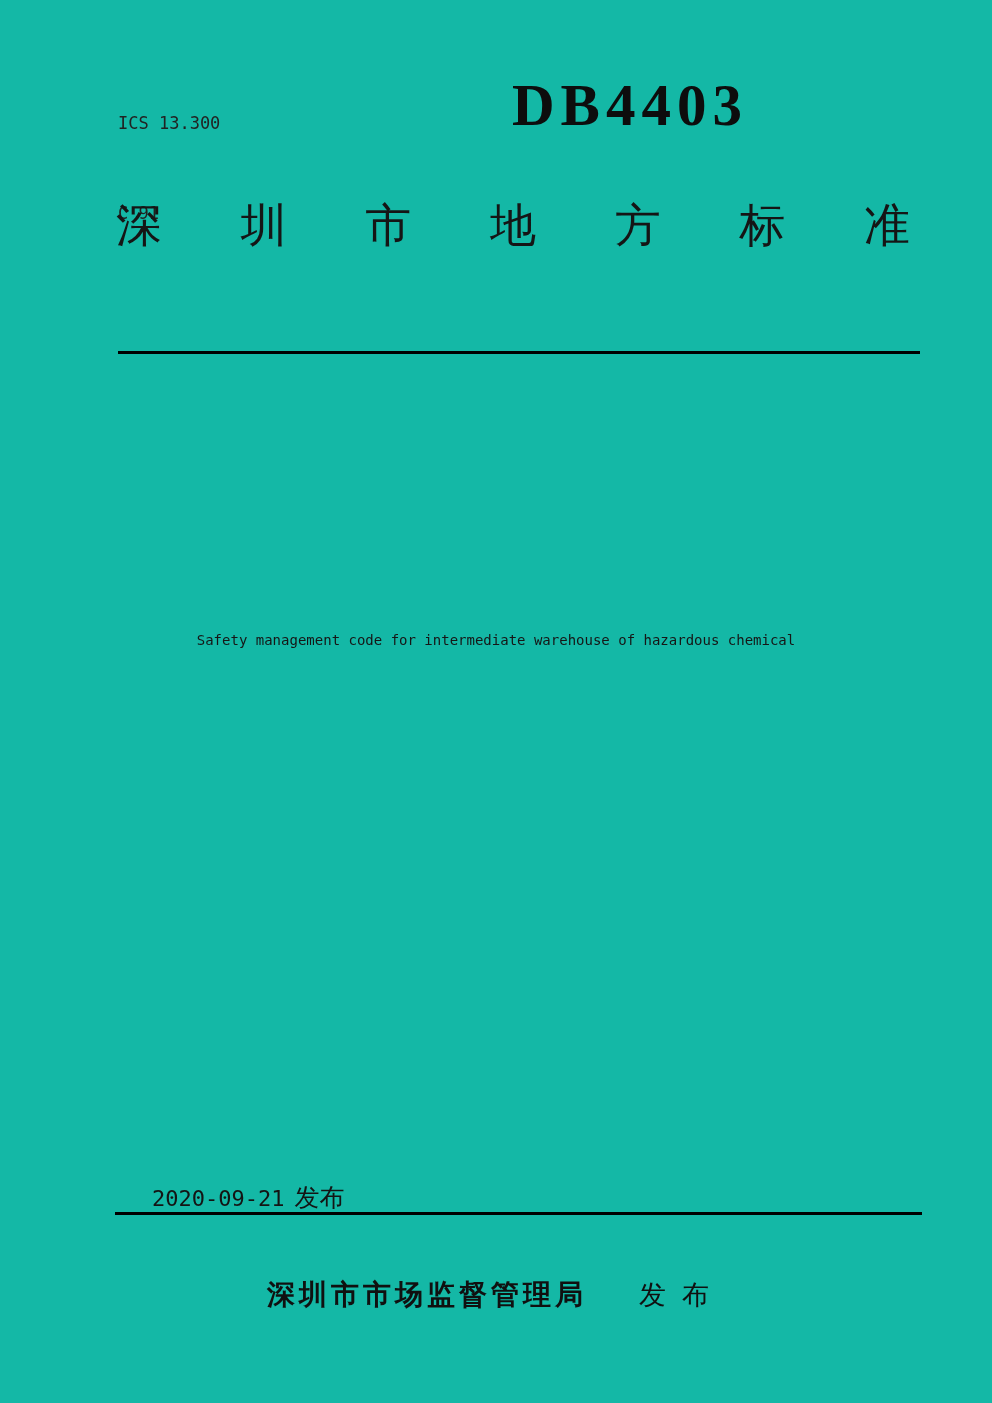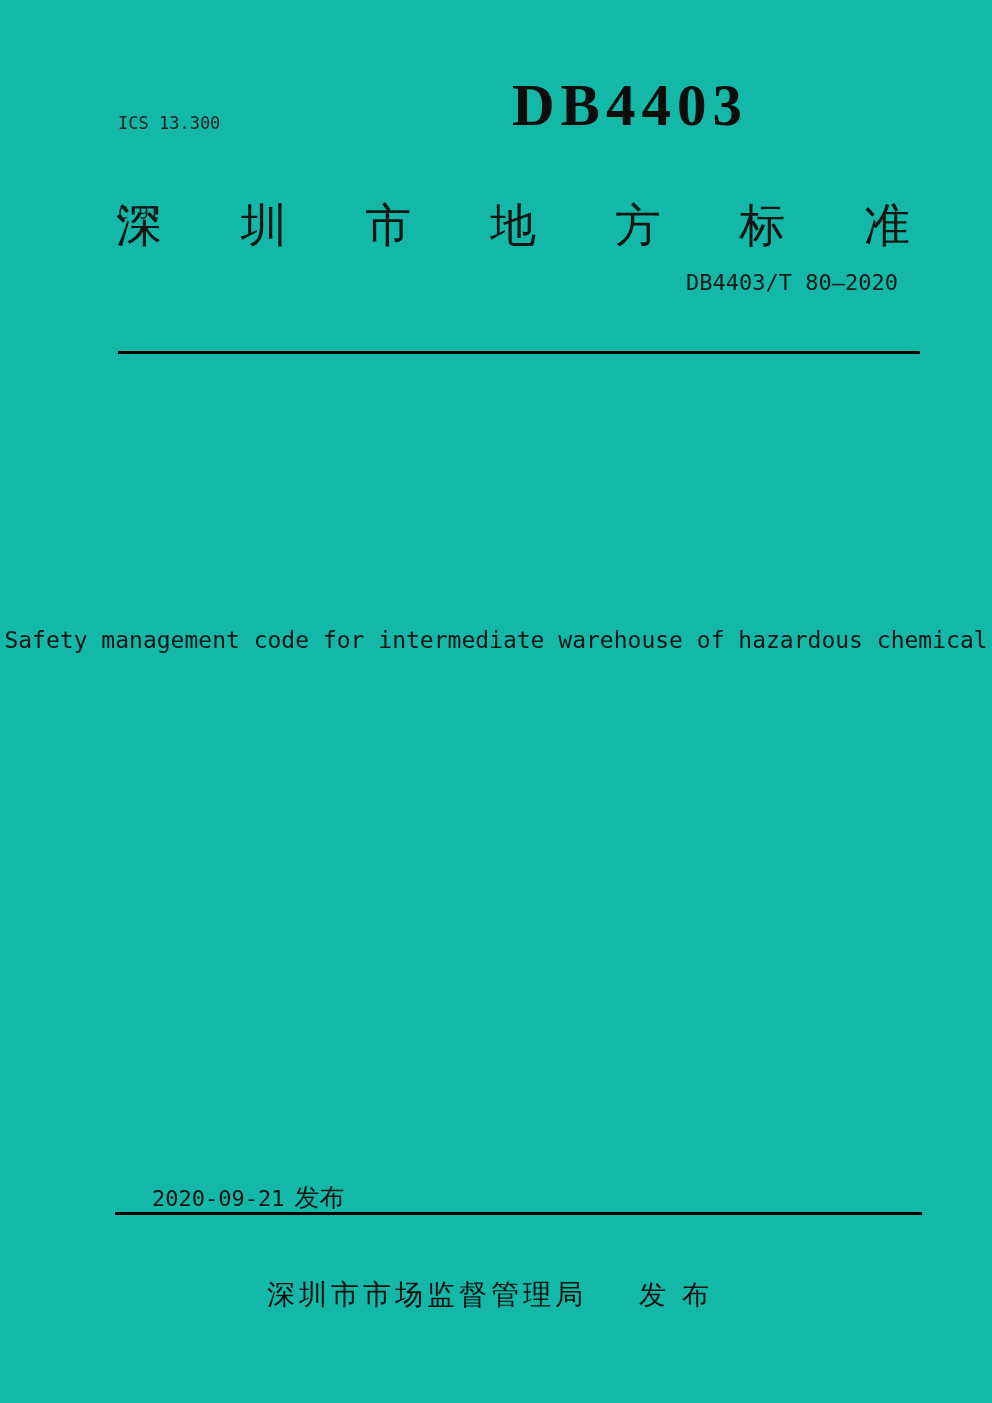--- a/index.html
+++ b/index.html
@@ -100,21 +100,21 @@
     white-space: nowrap;
   }
   
   .title-en {
     position: absolute;
     left: 0;
     top: 626px;
     width: 100%;
     text-align: center;
     font-family: "DejaVu Sans Mono", monospace;
-    font-size: 23px;
+    font-size: 14px;
     line-height: 28px;
     color: #161616;
     white-space: nowrap;
   }
   
   .date-row {
     position: absolute;
     left: 116px;
     right: 68px;
     top: 1181px;
@@ -147,21 +147,21 @@
     top: 1276px;
     width: 100%;
     display: flex;
     justify-content: center;
     align-items: baseline;
     gap: 52px;
     white-space: nowrap;
   }
   .publisher-name {
     font-size: 28px;
-    font-weight: normal;
+    font-weight: bold;
     letter-spacing: 4px;
     color: #101010;
     font-family: "Liberation Sans", sans-serif;
   }
   .publish-label {
     font-size: 27px;
     font-weight: 500;
     letter-spacing: 16px;
     color: #101010;
     font-family: "Liberation Sans", sans-serif;
@@ -182,21 +182,20 @@
   <div class="std-type">
       <span>深</span>
       <span>圳</span>
       <span>市</span>
       <span>地</span>
       <span>方</span>
       <span>标</span>
       <span>准</span>
     </div>
 
-  <div class="std-number">DB4403/T 80—2020</div>
 
   <div class="rule rule-top"></div>
 
 
   <div class="title-en">Safety management code for intermediate warehouse of hazardous chemical</div>
 
   <div class="date-row">
     <div class="date-group">
       <span class="date-num">2020-09-21</span>
       <span class="date-label">发布</span>

